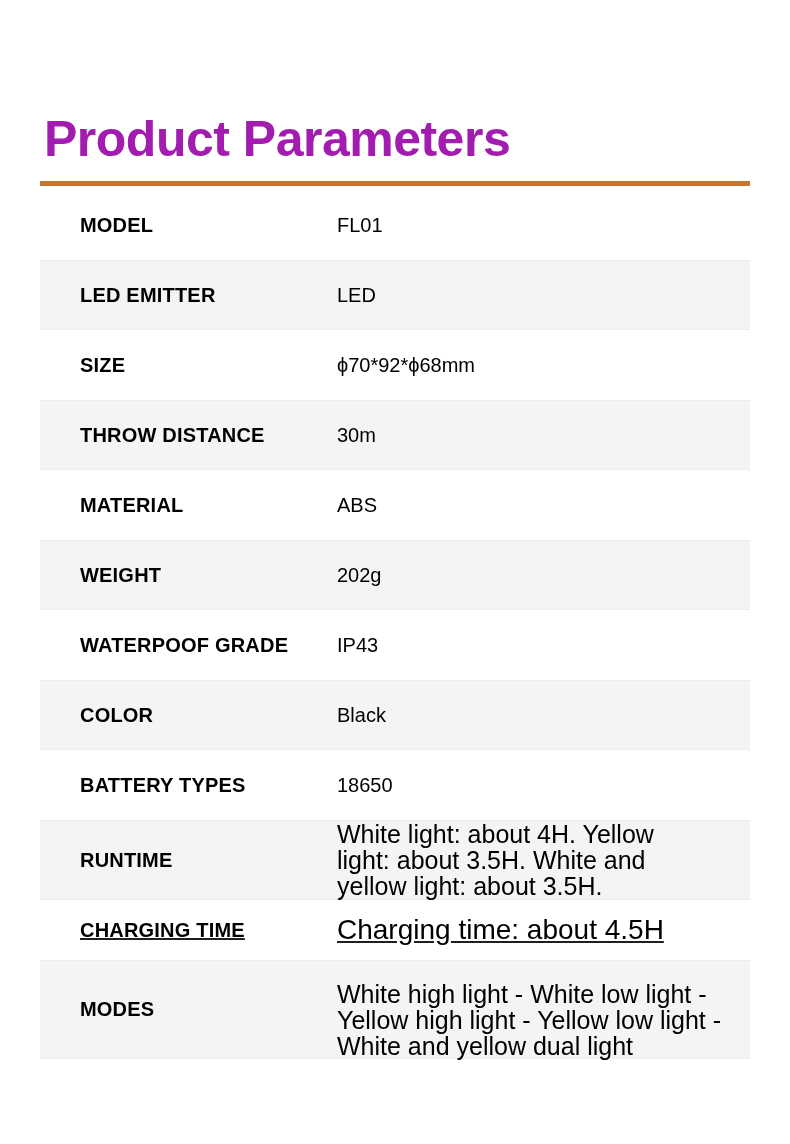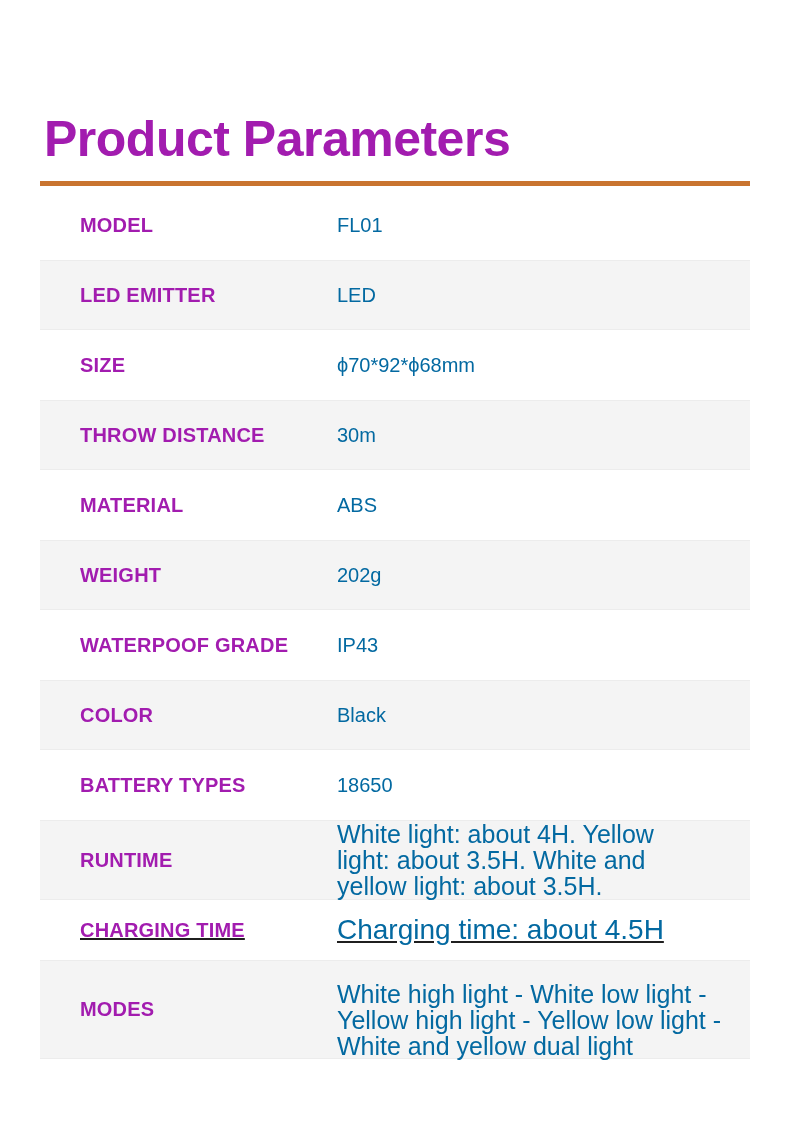--- a/index.html
+++ b/index.html
@@ -49,27 +49,27 @@
   }
   .row.h80 { height: 80px; }
   .row.h60 { height: 60px; text-decoration: underline; }
   .row.h99 { height: 99px; }
 
   .label {
     width: 257px;
     flex-shrink: 0;
     font-weight: bold;
     font-size: 20px;
-    color: #a21caf;
+    color: #000000;
     letter-spacing: 0.2px;
   }
 
   .value {
     font-size: 20px;
-    color: #0369a1;
+    color: #000000;
     line-height: 26px;
   }
   .value.small   { font-size: 25px; line-height: 26px; }
   .value.big     { font-size: 28px; }
   .value.w-runtime { max-width: 368px; }
   .value.w-modes   { max-width: 422px; margin-top: 20px; }
 </style>
 </head>
 <body style="--accent: #c9742f; --row-alt: #f4f4f4;">
 

